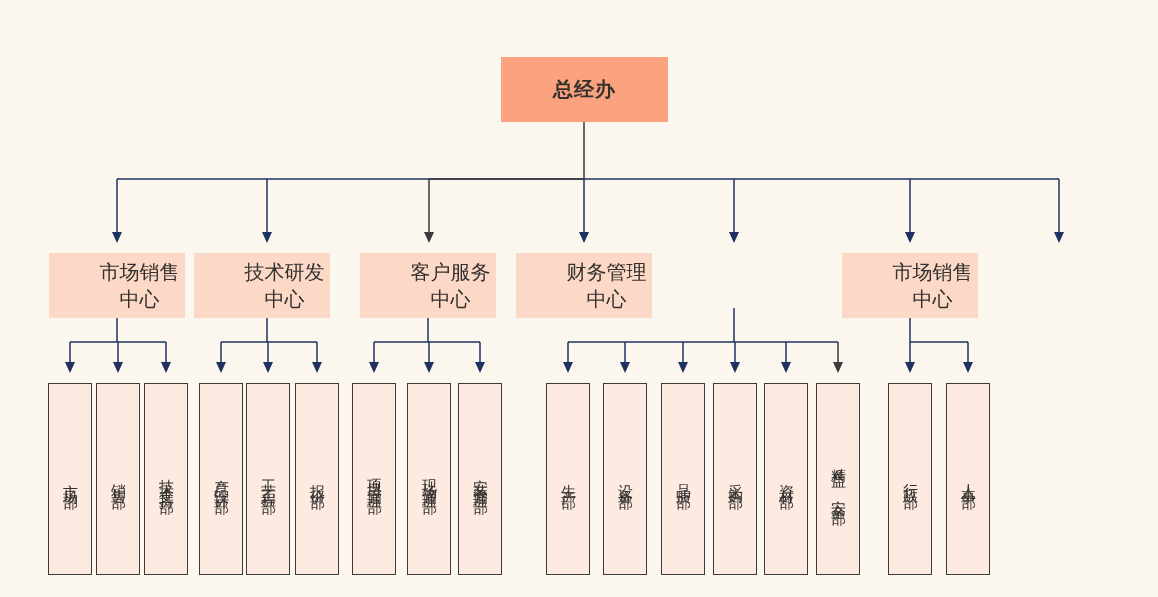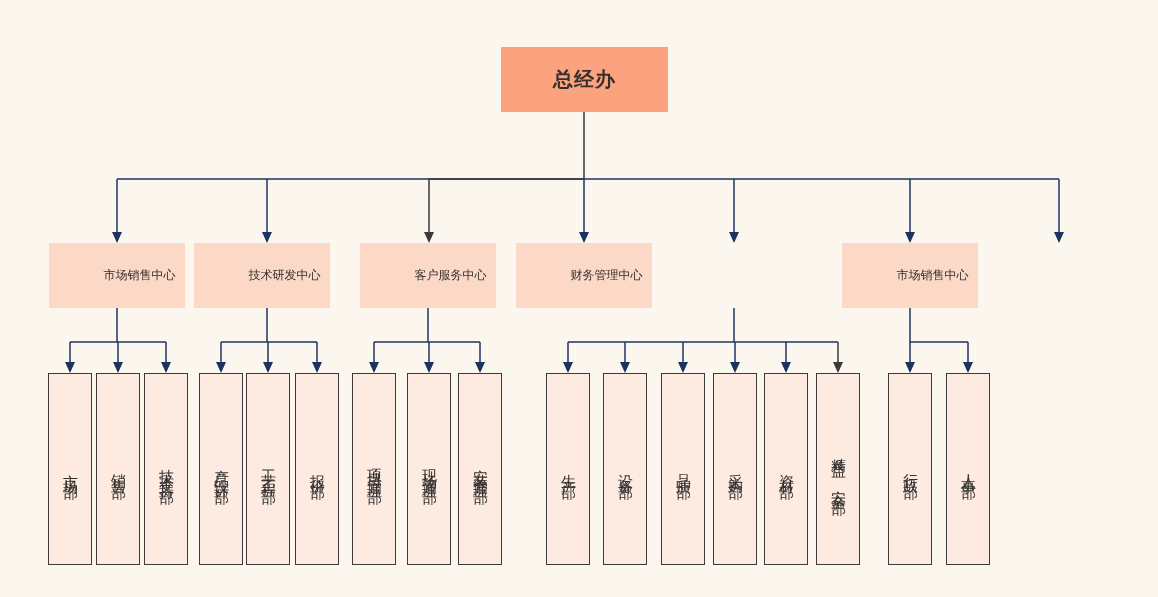--- a/index.html
+++ b/index.html
@@ -17,30 +17,31 @@
   .c-navy path{stroke:var(--connector,#1E3260);stroke-width:1.5;fill:none;}
   .c-navy polygon{fill:var(--connector,#1E3260);}
   .c-dark path{stroke:var(--connector-dark,#3A3A3A);stroke-width:1.5;fill:none;}
   .c-dark polygon{fill:var(--connector-dark,#3A3A3A);}
   .node{
     position:absolute;
     display:flex;align-items:center;justify-content:center;
     text-align:center;
     color:var(--text,#33302E);
     box-sizing:border-box;
+    margin-top:10px;
   }
   .node.root{
     background:var(--root-fill,#FAA37E);
     font-size:20px;font-weight:bold;
     letter-spacing:1px;
     width:167px;height:65px;
   }
   .node.center{
     background:var(--center-fill,#FCD9C6);
-    font-size:12px;
+    font-size:20px;
     width:136px;height:65px;top:243px;padding-left:45px;
   }
   .node.dept{
     background:var(--dept-fill,#FDEBE1);
     border:1px solid var(--dept-border,#3E3A39);
     font-size:15px;
     width:44px;height:192px;top:373px;
   }
   .dept .vtext{
     writing-mode:vertical-lr;

